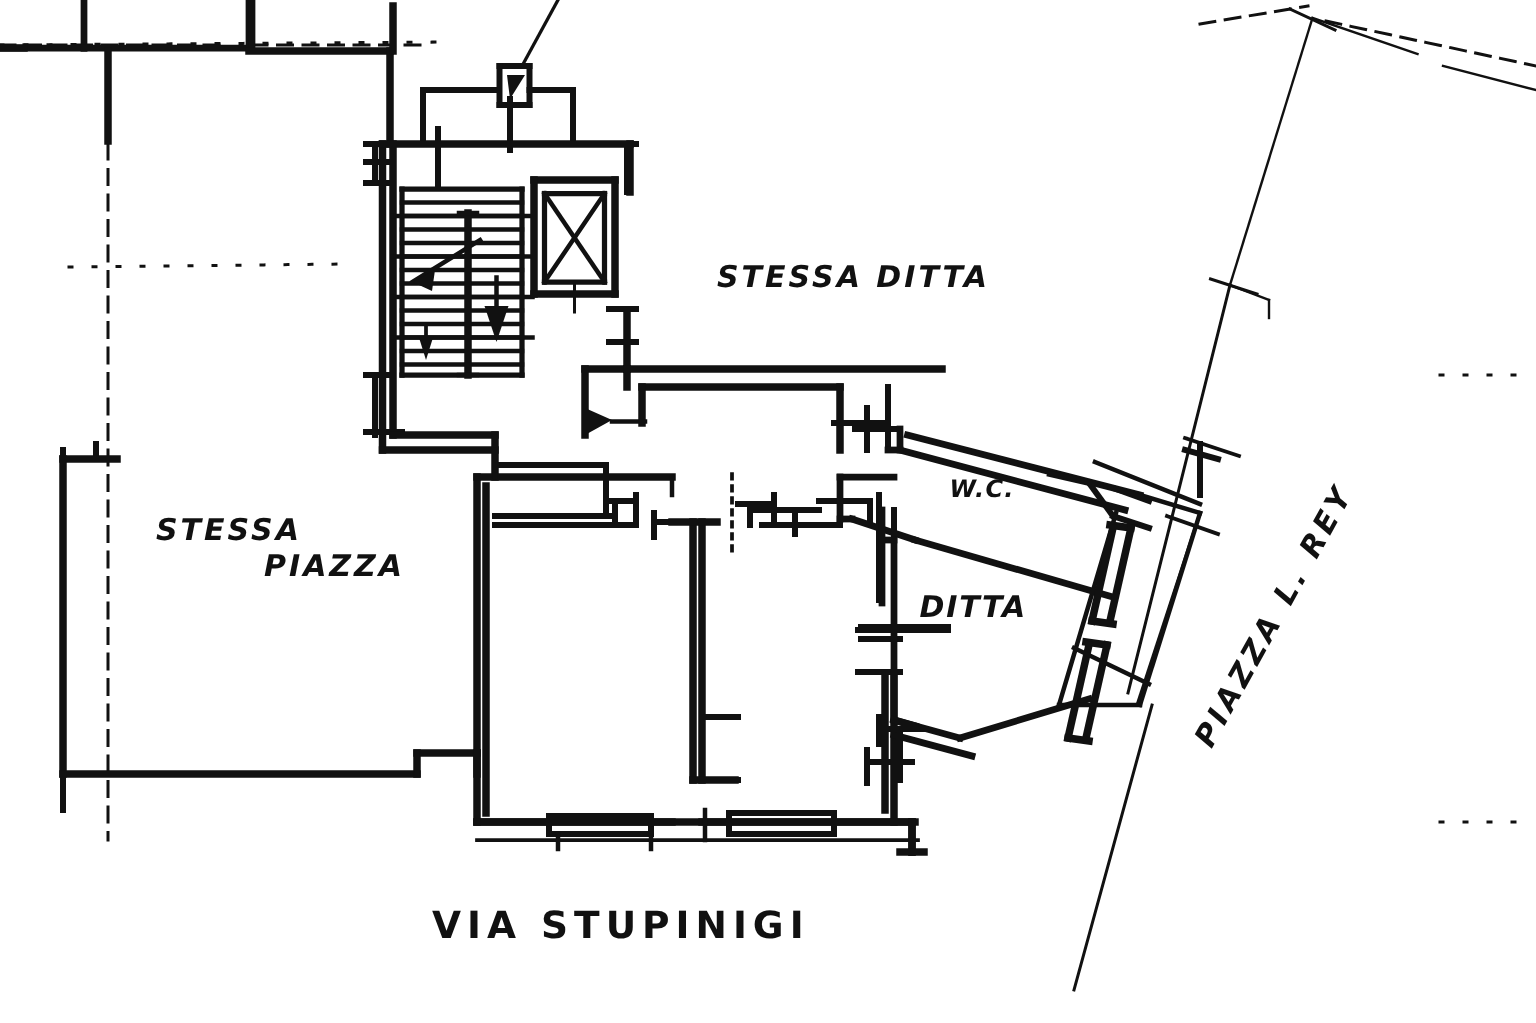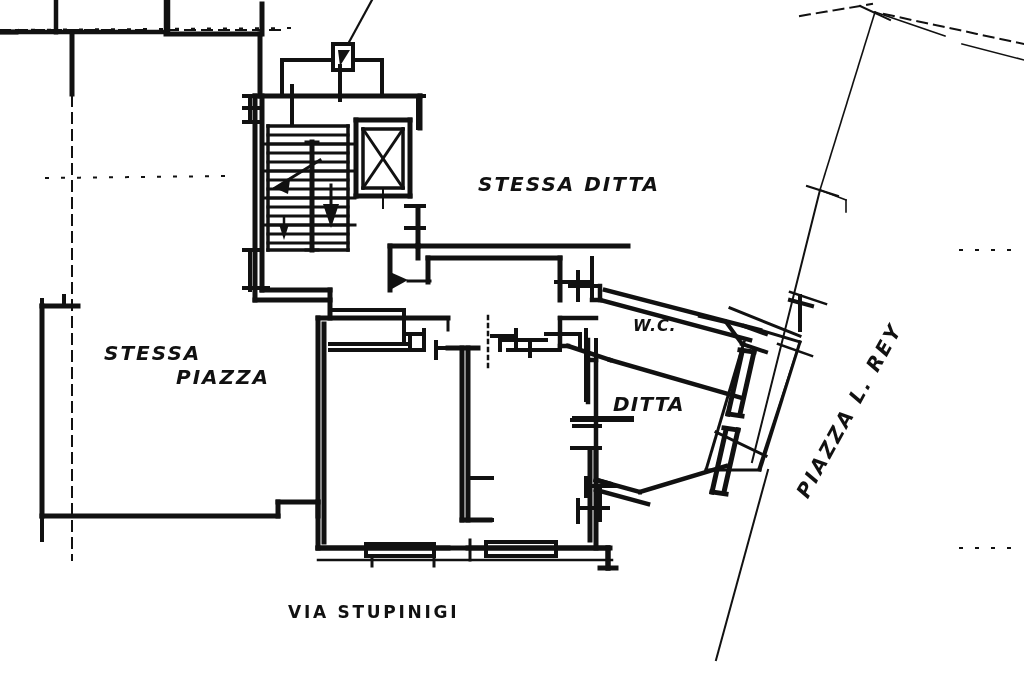--- a/index.html
+++ b/index.html
@@ -47,21 +47,21 @@
   .hand {
     font-style: italic;
     font-weight: 700;
     transform-origin: left top;
   }
   .lbl-stessa-top   { left: 478px; top: 172px; font-size: 20px; letter-spacing: 0.10em; }
   .lbl-stessa-l1    { left: 104px; top: 341px; font-size: 20px; letter-spacing: 0.10em; }
   .lbl-stessa-l2    { left: 176px; top: 365px; font-size: 20px; letter-spacing: 0.10em; }
   .lbl-wc           { left: 633px; top: 316px; font-size: 16px; letter-spacing: 0.05em; }
   .lbl-cucina       { left: 613px; top: 392px; font-size: 20px; letter-spacing: 0.06em; }
-  .lbl-via          { left: 288px; top: 602px; font-size: 17px; font-style: normal; letter-spacing: 0.16em; }
+  .lbl-via          { left: 288px; top: 602px; font-size: 25px; font-style: normal; letter-spacing: 0.16em; }
   .lbl-piazza       {
     left: 812px; top: 478px;
     font-size: 20px; letter-spacing: 0.14em;
     transform: rotate(-61deg);
     transform-origin: left bottom;
   }
 </style>
 </head>
 <body>
 

